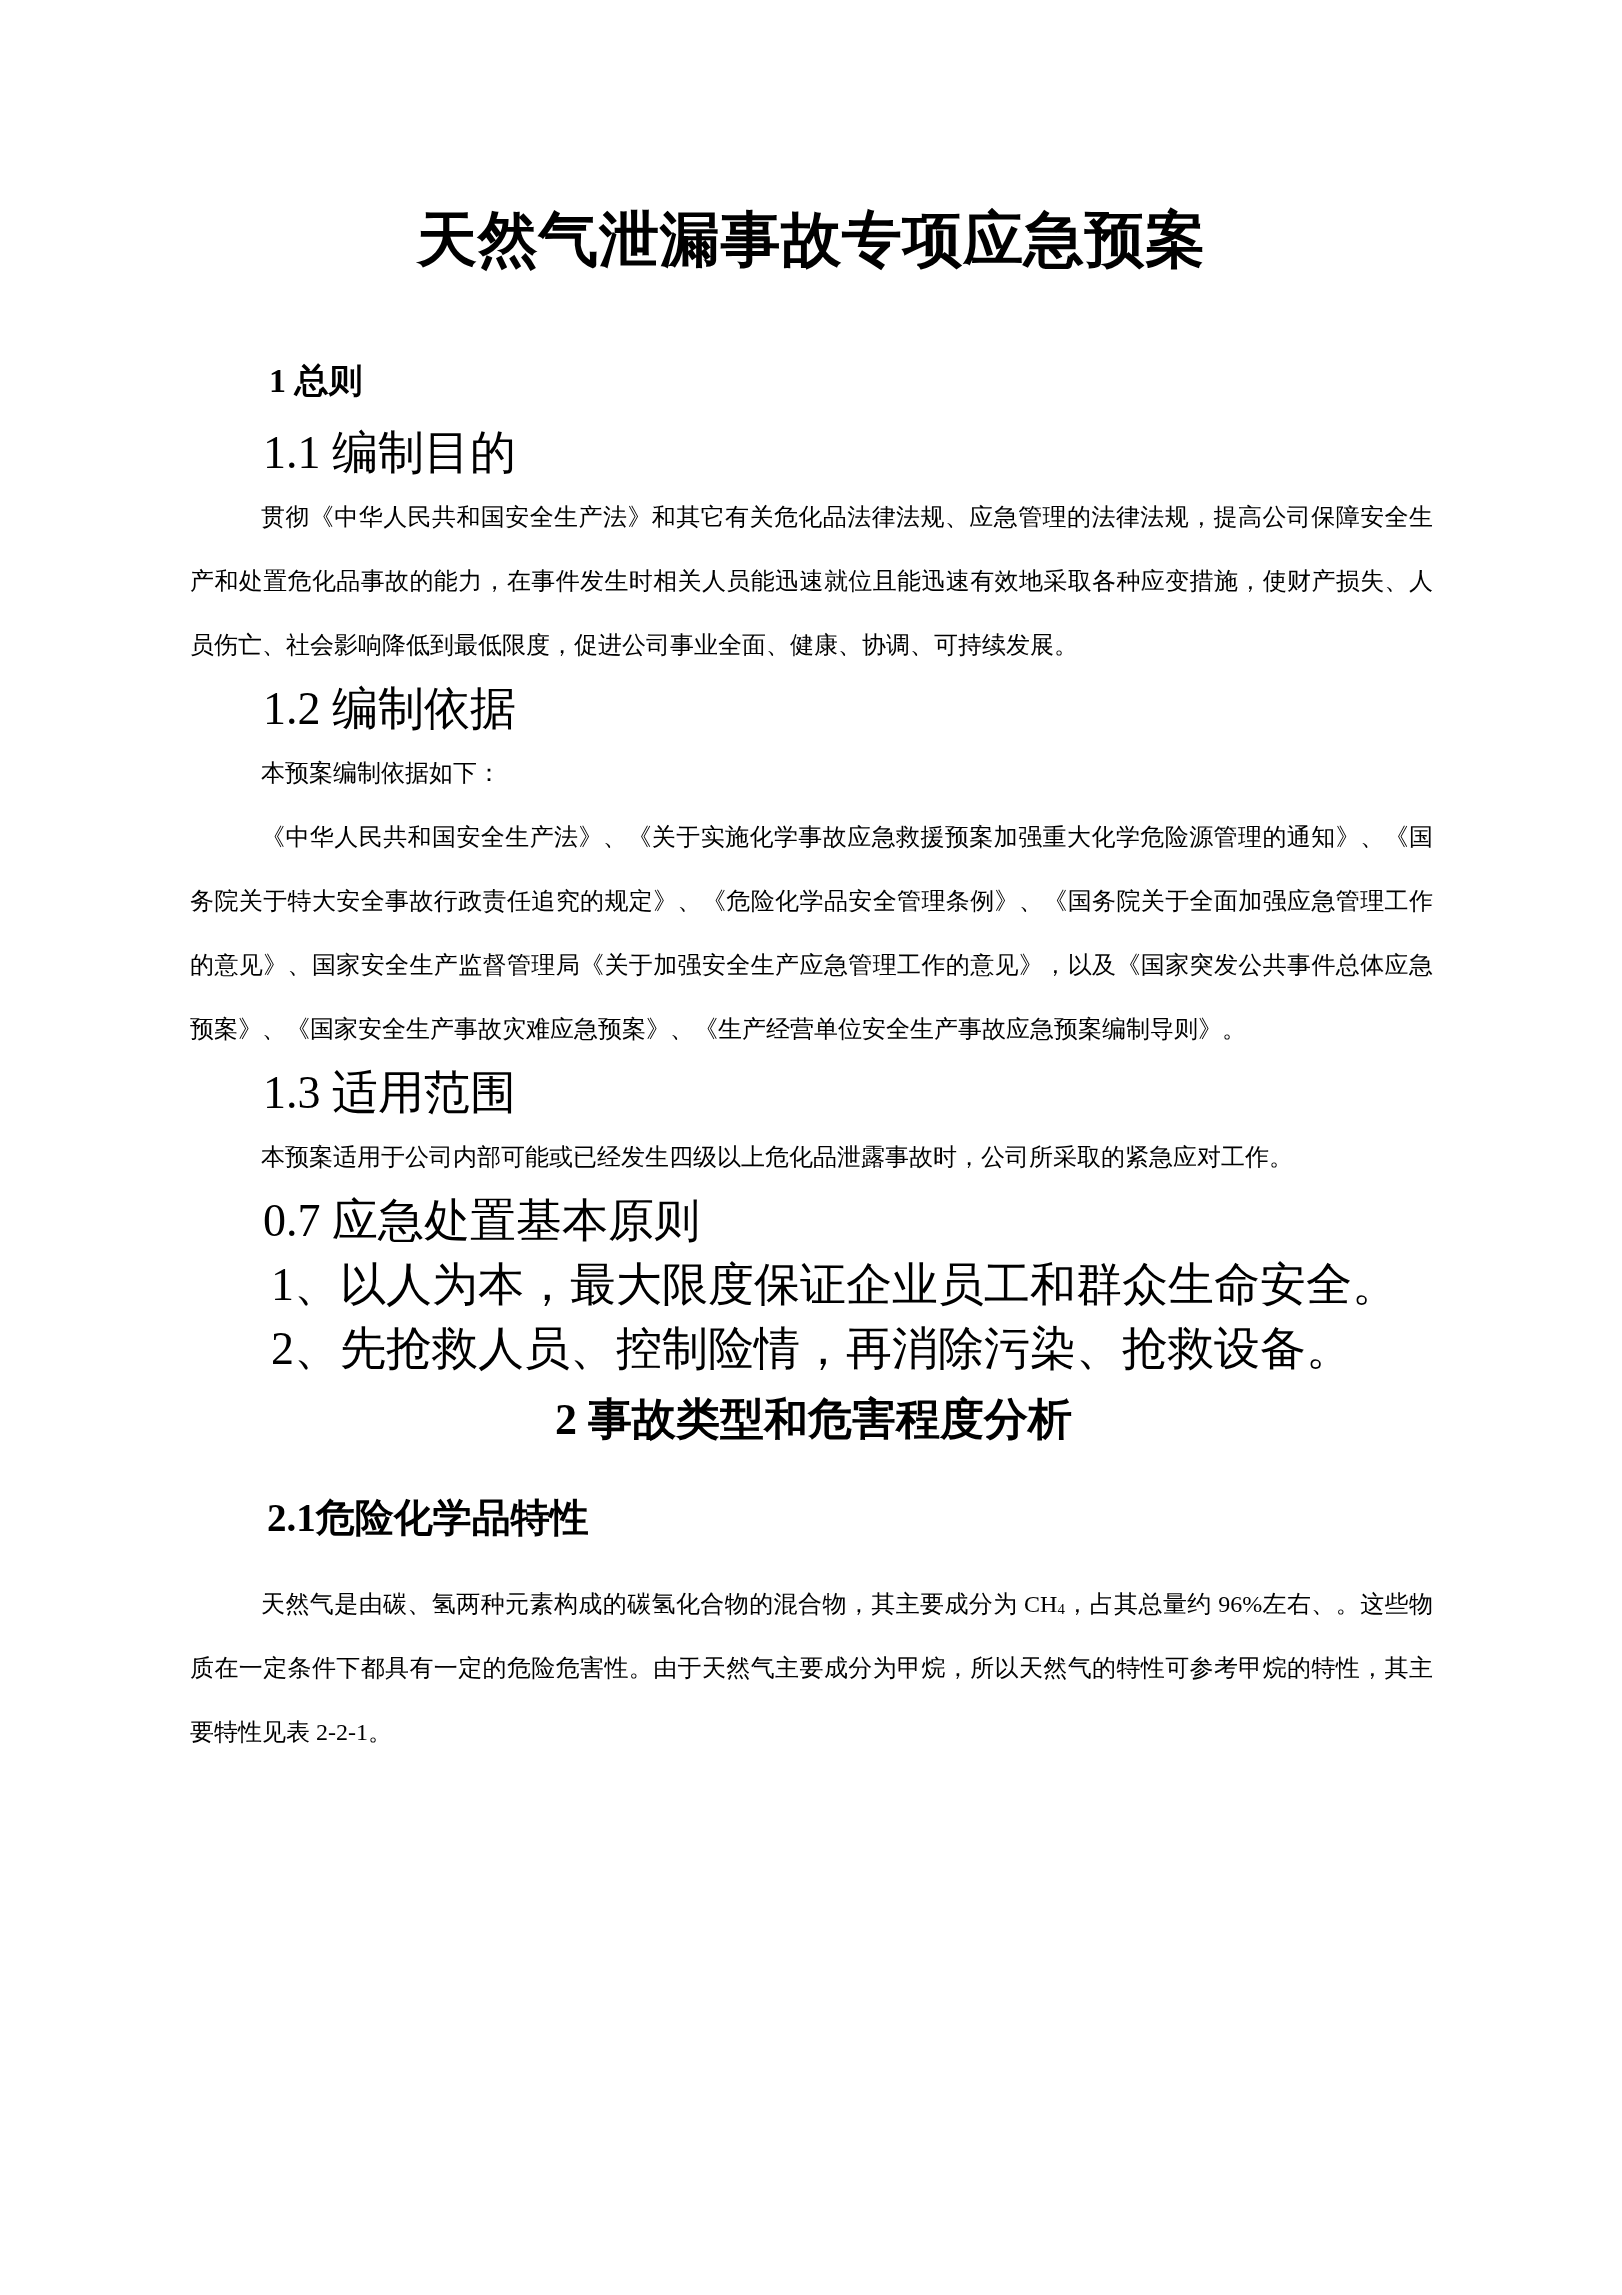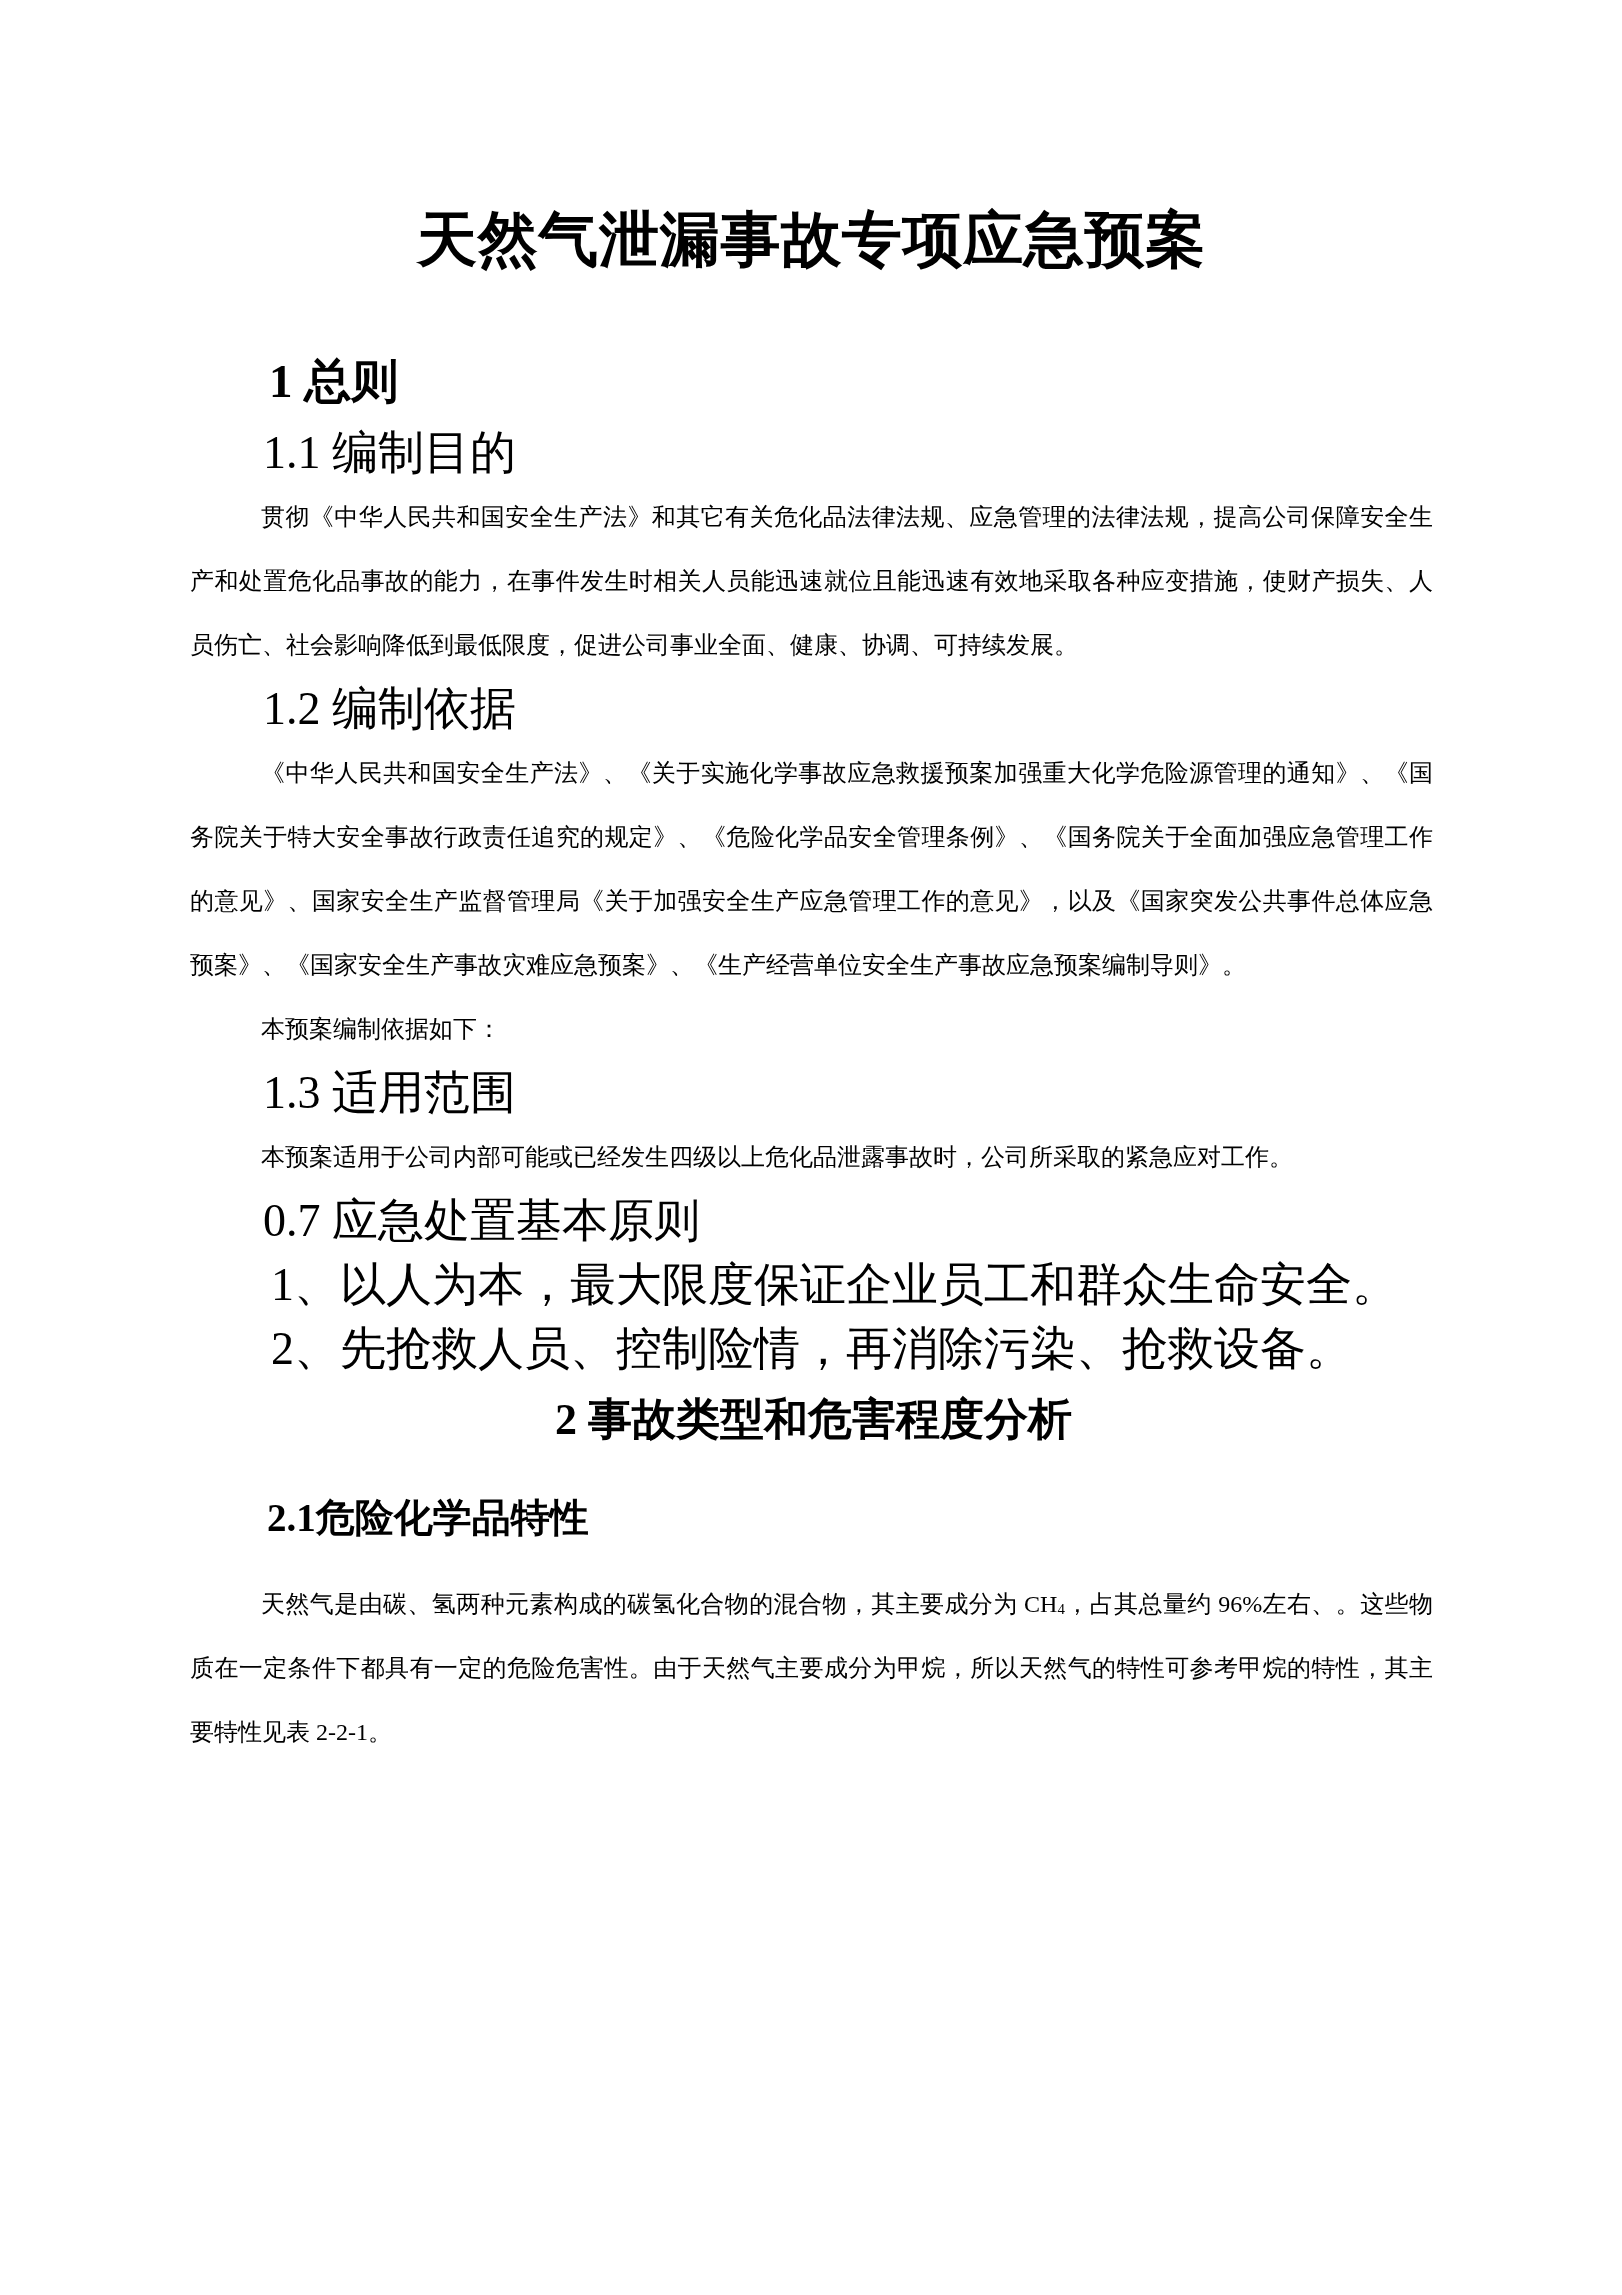--- a/index.html
+++ b/index.html
@@ -27,21 +27,21 @@
     font-size: 60px;
     line-height: 67px;
     font-weight: bold;
     text-align: center;
     letter-spacing: 0.7px;
     white-space: nowrap;
   }
   .h1-first {
     margin-top: 81px;
     padding-left: 79px;
-    font-size: 47px;
+    font-size: 34px;
     line-height: 52px;
     font-weight: bold;
   }
   .h2 {
     margin-top: 0;
     padding-left: 73px;
     font-size: 46px;
     line-height: 64px;
     font-weight: normal;
   }
@@ -95,23 +95,23 @@
     <h1 class="doc-title">天然气泄漏事故专项应急预案</h1>
 
     <h2 class="h1-first">1 总则</h2>
 
     <h3 class="h2 h2-first">1.1 编制目的</h3>
 
     <p class="body-p">贯彻《中华人民共和国安全生产法》和其它有关危化品法律法规、应急管理的法律法规，提高公司保障安全生产和处置危化品事故的能力，在事件发生时相关人员能迅速就位且能迅速有效地采取各种应变措施，使财产损失、人员伤亡、社会影响降低到最低限度，促进公司事业全面、健康、协调、可持续发展。</p>
 
     <h3 class="h2">1.2 编制依据</h3>
 
+    <p class="body-p">本预案编制依据如下：</p>
+
     <p class="body-p">《中华人民共和国安全生产法》、《关于实施化学事故应急救援预案加强重大化学危险源管理的通知》、《国务院关于特大安全事故行政责任追究的规定》、《危险化学品安全管理条例》、《国务院关于全面加强应急管理工作的意见》、国家安全生产监督管理局《关于加强安全生产应急管理工作的意见》，以及《国家突发公共事件总体应急预案》、《国家安全生产事故灾难应急预案》、《生产经营单位安全生产事故应急预案编制导则》。</p>
-
-    <p class="body-p">本预案编制依据如下：</p>
 
     <h3 class="h2">1.3 适用范围</h3>
 
     <p class="body-p">本预案适用于公司内部可能或已经发生四级以上危化品泄露事故时，公司所采取的紧急应对工作。</p>
 
     <h3 class="h2">0.7 应急处置基本原则</h3>
 
     <p class="li-p">1、以人为本，最大限度保证企业员工和群众生命安全。</p>
 
     <p class="li-p">2、先抢救人员、控制险情，再消除污染、抢救设备。</p>

